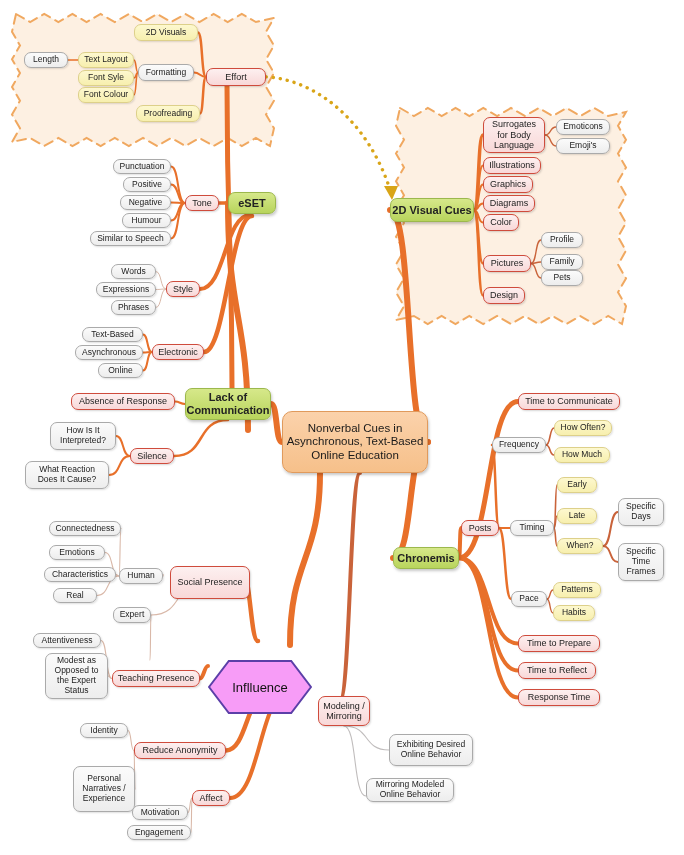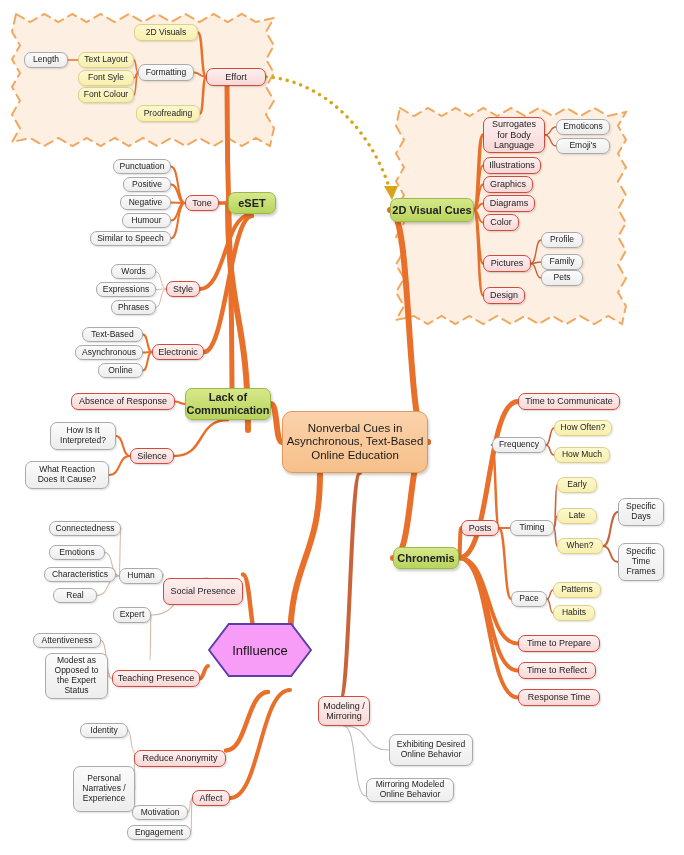--- a/index.html
+++ b/index.html
@@ -127,21 +127,21 @@
       <path d="M 344 726 C 371 726, 362 750, 389 750" fill="none" stroke="#c0bdbd" stroke-width="1.1" stroke-linecap="round"></path>
       <path d="M 344 726 C 357.2 726, 352.8 796, 366 796" fill="none" stroke="#c0bdbd" stroke-width="1.1" stroke-linecap="round"></path>
       <path d="M 252 77 C 310 72, 370 120, 392 196" fill="none" stroke="#d9a518" stroke-width="3.4" stroke-dasharray="0.1 7" stroke-linecap="round"></path>
       <polygon points="392,200 384,186 398,186" fill="#d9a518"></polygon>
     </svg>
 
   <div class="node n-center" id="center-node" style="left: 282px; top: 411px; width: 146px; height: 62px;">Nonverbal Cues in
 Asynchronous, Text-Based
 Online Education</div>
 
-  <div class="hexbox" id="hexbox" style="left: 208px; top: 623px; width: 104px; height: 54px;">
+  <div class="hexbox" id="hexbox" style="left: 208px; top: 660px; width: 104px; height: 54px;">
     <svg id="hexsvg" width="104" height="54">
         <polygon points="20.8,1 83.2,1 103,27 83.2,53 20.8,53 1,27" fill="#f79cf7" stroke="#5b3fa8" stroke-width="2"></polygon>
       </svg>
     <span class="hexlabel">Inflluence</span>
   </div>
 
   <div id="nodes">
       <div class="node n-red" style="left: 206px; top: 68px; width: 60px; height: 18px;">Effort</div>
       <div class="node n-yellow" style="left: 134px; top: 24px; width: 64px; height: 17px;">2D Visuals</div>
       <div class="node n-gray" style="left: 138px; top: 64px; width: 56px; height: 17px;">Formatting</div>
@@ -202,34 +202,34 @@
 Days</div>
       <div class="node n-gray" style="left: 618px; top: 543px; width: 46px; height: 38px;">Specific
 Time
 Frames</div>
       <div class="node n-gray" style="left: 511px; top: 591px; width: 36px; height: 16px;">Pace</div>
       <div class="node n-yellow" style="left: 553px; top: 582px; width: 48px; height: 16px;">Patterns</div>
       <div class="node n-yellow" style="left: 553px; top: 605px; width: 42px; height: 16px;">Habits</div>
       <div class="node n-red" style="left: 518px; top: 635px; width: 82px; height: 17px;">Time to Prepare</div>
       <div class="node n-red" style="left: 518px; top: 662px; width: 78px; height: 17px;">Time to Reflect</div>
       <div class="node n-red" style="left: 518px; top: 689px; width: 82px; height: 17px;">Response Time</div>
-      <div class="node n-red" style="left: 163px; top: 566px; width: 80px; height: 27px; margin-top: 12px;">Social Presence</div>
+      <div class="node n-red" style="left: 170px; top: 566px; width: 80px; height: 33px;">Social Presence</div>
       <div class="node n-gray" style="left: 119px; top: 568px; width: 44px; height: 16px;">Human</div>
       <div class="node n-gray" style="left: 49px; top: 521px; width: 72px; height: 15px;">Connectedness</div>
       <div class="node n-gray" style="left: 49px; top: 545px; width: 56px; height: 15px;">Emotions</div>
       <div class="node n-gray" style="left: 44px; top: 567px; width: 72px; height: 15px;">Characteristics</div>
       <div class="node n-gray" style="left: 53px; top: 588px; width: 44px; height: 15px;">Real</div>
       <div class="node n-gray" style="left: 113px; top: 607px; width: 38px; height: 16px;">Expert</div>
       <div class="node n-red" style="left: 112px; top: 670px; width: 88px; height: 17px;">Teaching Presence</div>
       <div class="node n-gray" style="left: 33px; top: 633px; width: 68px; height: 15px;">Attentiveness</div>
       <div class="node n-gray" style="left: 45px; top: 653px; width: 63px; height: 46px;">Modest as
 Opposed to
 the Expert
 Status</div>
-      <div class="node n-red" style="left: 134px; top: 742px; width: 92px; height: 17px; margin-top: 8px;">Reduce Anonymity</div>
+      <div class="node n-red" style="left: 134px; top: 742px; width: 92px; height: 17px;">Reduce Anonymity</div>
       <div class="node n-gray" style="left: 80px; top: 723px; width: 48px; height: 15px;">Identity</div>
       <div class="node n-gray" style="left: 73px; top: 766px; width: 62px; height: 46px;">Personal
 Narratives /
 Experience</div>
       <div class="node n-red" style="left: 192px; top: 790px; width: 38px; height: 16px;">Affect</div>
       <div class="node n-gray" style="left: 132px; top: 805px; width: 56px; height: 15px;">Motivation</div>
       <div class="node n-gray" style="left: 127px; top: 825px; width: 64px; height: 15px;">Engagement</div>
       <div class="node n-red" style="left: 318px; top: 696px; width: 52px; height: 30px;">Modeling /
 Mirroring</div>
       <div class="node n-gray" style="left: 389px; top: 734px; width: 84px; height: 32px;">Exhibiting Desired

